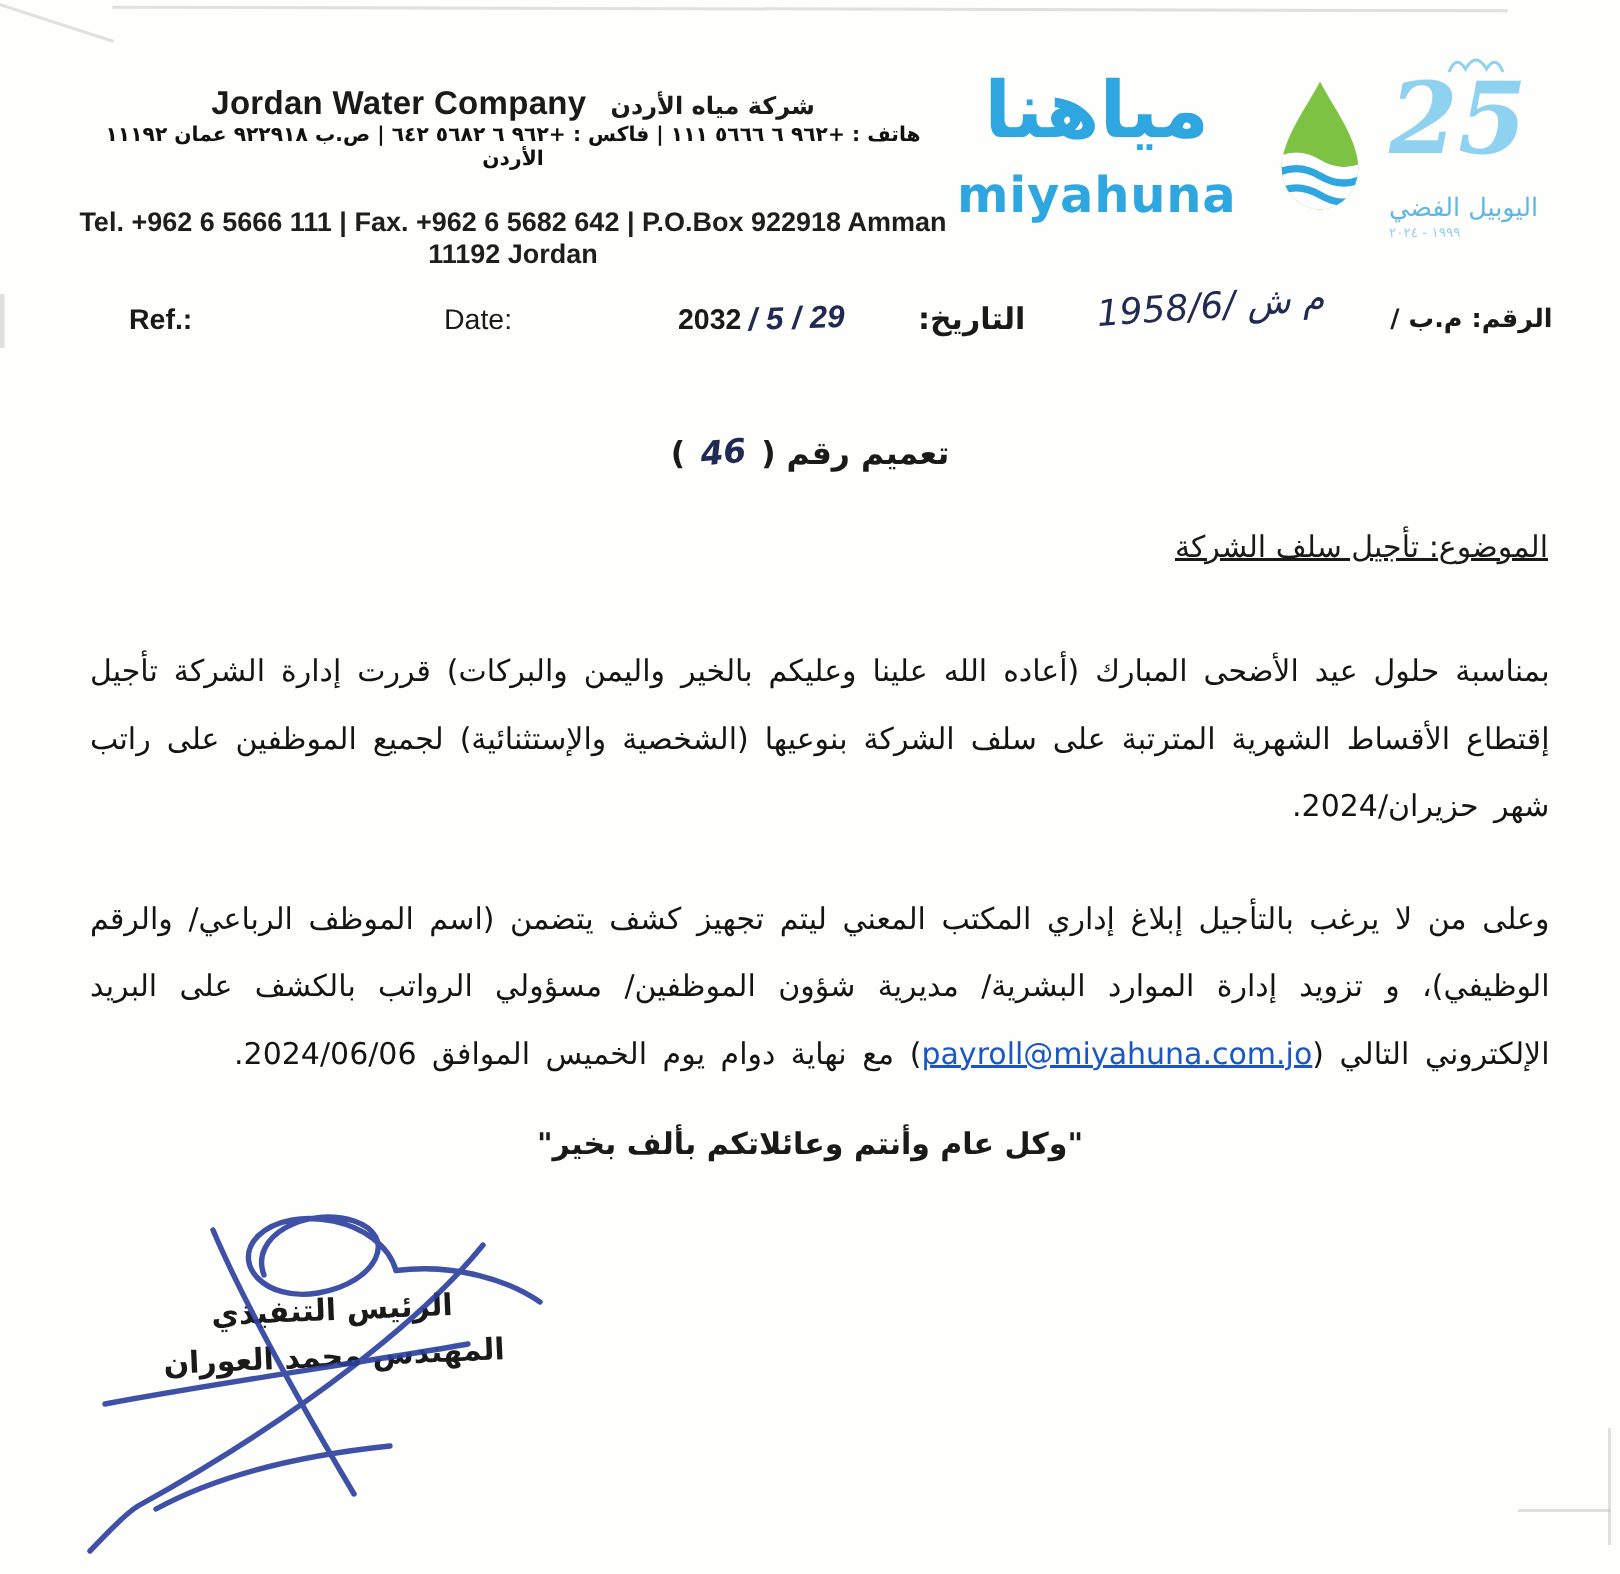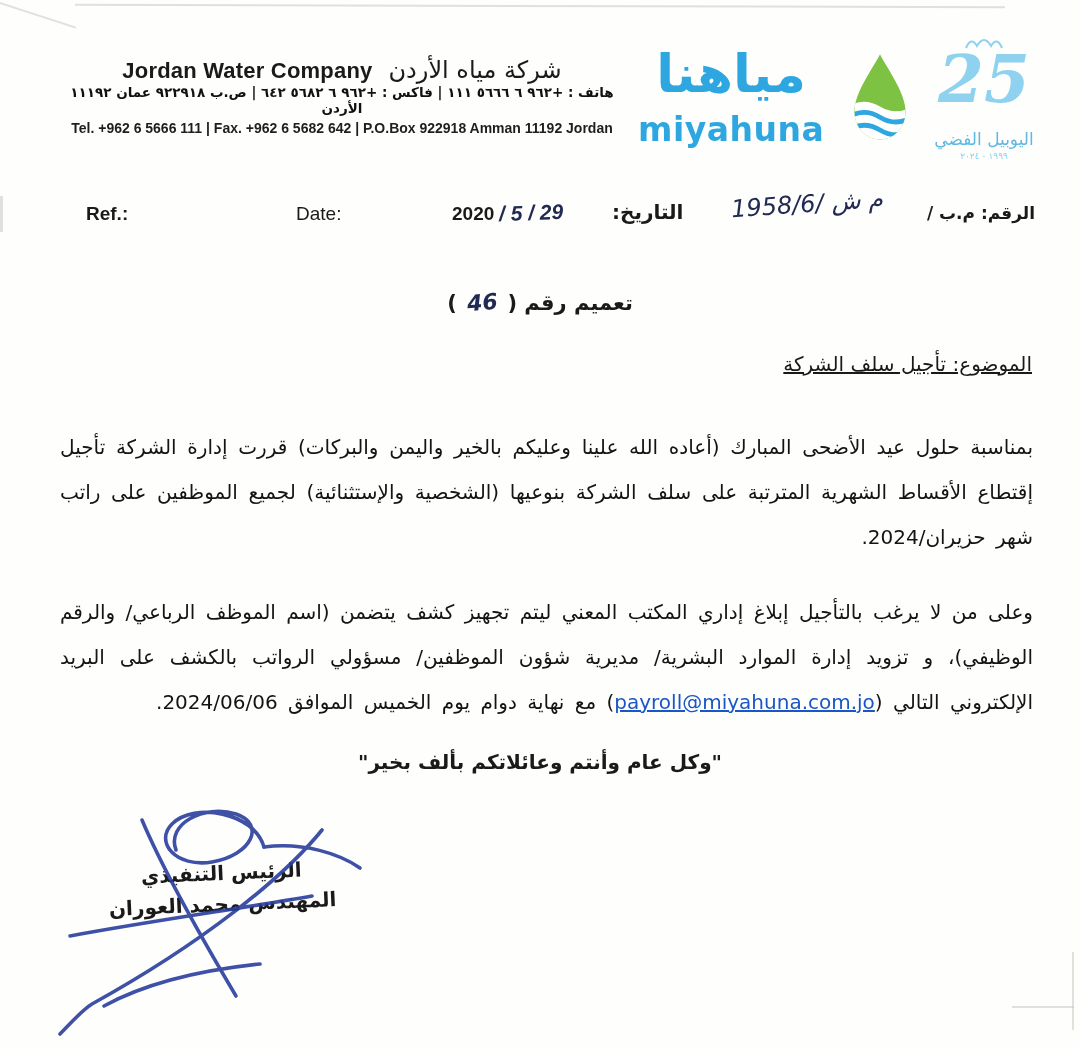--- a/index.html
+++ b/index.html
@@ -13,33 +13,33 @@
   .art-top{top:5px;left:75px;width:930px;height:2px;transform:rotate(.15deg);}
   .art-top-diag{top:2px;left:0;width:80px;height:2px;transform:rotate(18deg);transform-origin:left top;}
   .art-left-tick{top:196px;left:0;width:3px;height:36px;}
   .art-br-h{top:1006px;left:1012px;width:62px;height:2px;}
   .art-br-v{top:952px;left:1072px;width:2px;height:78px;}
 
   
   .company{position:absolute;top:56px;left:52px;width:580px;text-align:center;}
   .company-names{display:flex;justify-content:center;align-items:baseline;gap:16px;direction:ltr;}
   .name-en{font-family:"Liberation Sans", sans-serif;font-size:22px;font-weight:bold;letter-spacing:.2px;}
-  .name-ar{font-size:24px;font-weight:normal;direction:rtl;}
+  .name-ar{font-size:16px;font-weight:bold;direction:rtl;}
   .contacts-ar{font-size:13.5px;font-weight:bold;direction:rtl;color:#111;}
-  .contacts-en{margin-top:4px;font-family:"Liberation Sans", sans-serif;font-size:14px;font-weight:bold;color:#1e1e1e;}
+  .contacts-en{margin-top:24px;font-family:"Liberation Sans", sans-serif;font-size:18px;font-weight:bold;color:#1e1e1e;}
 
   
   .brand{position:absolute;top:48px;left:638px;display:flex;align-items:center;gap:24px;direction:ltr;}
   .brand-text{text-align:center;}
   .brand-ar{font-size:52px;font-weight:bold;color:#2EA7E0;line-height:1;direction:rtl;}
   .brand-en{font-size:33px;font-weight:bold;color:#2EA7E0;line-height:1.05;margin-top:13px;letter-spacing:.5px;}
   .drop{display:block;}
 
   
-  .anniv{position:absolute;top:34px;left:926px;width:116px;text-align:center;}
+  .anniv{position:absolute;top:34px;left:926px;width:116px;text-align:left;}
   .anniv-crown{display:block;margin:0 auto -4px auto;}
   .anniv-number{font-family:"DejaVu Serif", serif;font-style:italic;font-weight:bold;
                 font-size:66px;line-height:1;color:#8FD2F0;}
   .anniv-caption{font-size:17px;font-weight:normal;color:#5FB8E2;margin-top:17px;direction:rtl;}
   .anniv-years{font-size:9px;color:#8FD2F0;margin-top:2px;direction:rtl;}
 
   
   .ref-label{position:absolute;top:203px;left:86px;font-family:"Liberation Sans",sans-serif;font-size:19px;font-weight:bold;}
   .date-label{position:absolute;top:203px;left:296px;font-family:"Liberation Sans",sans-serif;font-size:19px;font-weight:normal;}
   .date-value{position:absolute;top:201px;left:452px;font-family:"Liberation Sans",sans-serif;font-size:19px;font-weight:bold;direction:ltr;}
@@ -113,21 +113,21 @@
   <svg class="anniv-crown" width="44" height="16" viewBox="0 0 44 16" aria-hidden="true">
     <path d="M4 14 Q9 2 15 12 Q22 0 29 12 Q35 2 40 14" fill="none" stroke-width="2" stroke="#8FD2F0"></path>
   </svg>
   <div class="anniv-number">25</div>
   <div class="anniv-caption">اليوبيل الفضي</div>
   <div class="anniv-years">١٩٩٩ - ٢٠٢٤</div>
 </div>
 
 <span class="ref-label">Ref.:</span>
 <span class="date-label">Date:</span>
-<span class="date-value"><span>2020</span><span class="hand hand-date">/ 5 / 29</span></span>
+<span class="date-value"><span>2032</span><span class="hand hand-date">/ 5 / 29</span></span>
 <span class="date-label-ar">التاريخ:</span>
 <span class="num-hand hand hand-num">1958/6/ م ش</span>
 <span class="num-label-ar">الرقم: م.ب /</span>
 
 <div class="title">
   <span>تعميم رقم (</span><span class="hand hand-46">46</span><span>)</span>
 </div>
 
 <div class="subject">الموضوع: تأجيل سلف الشركة</div>
 

